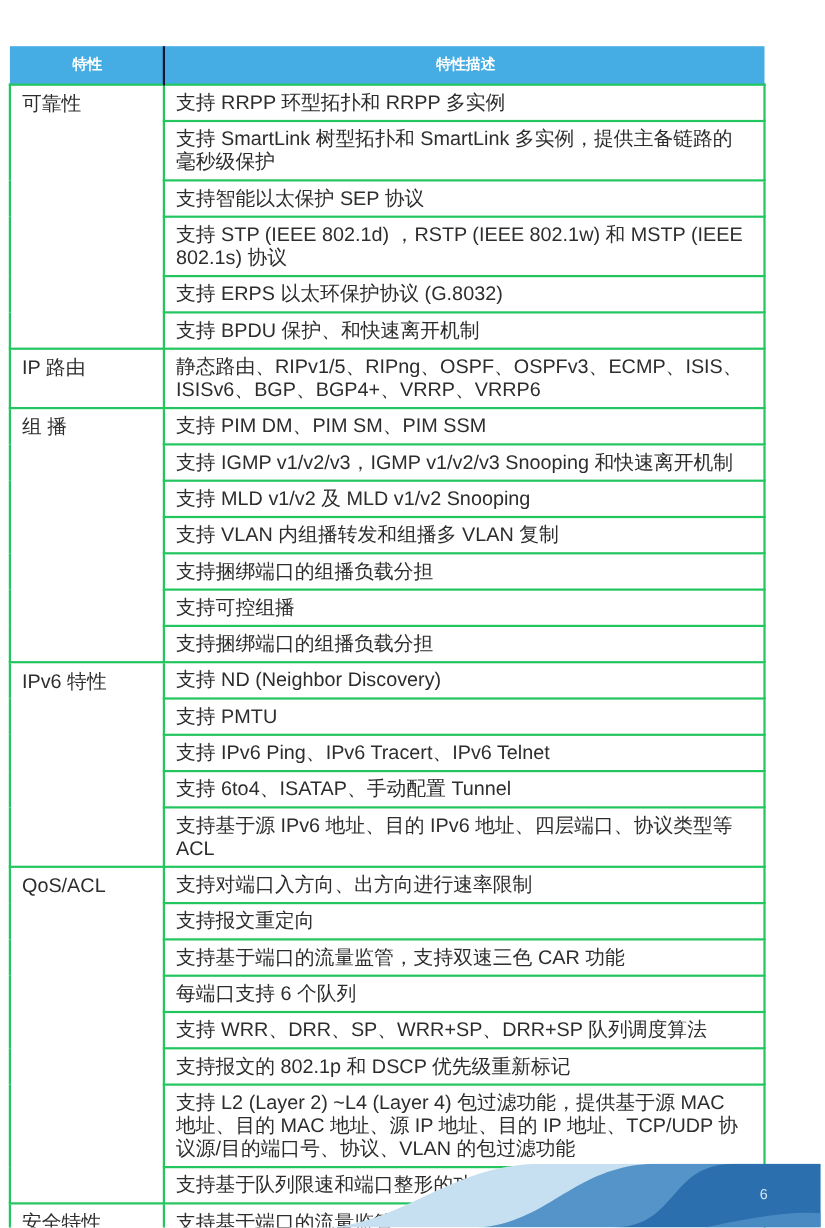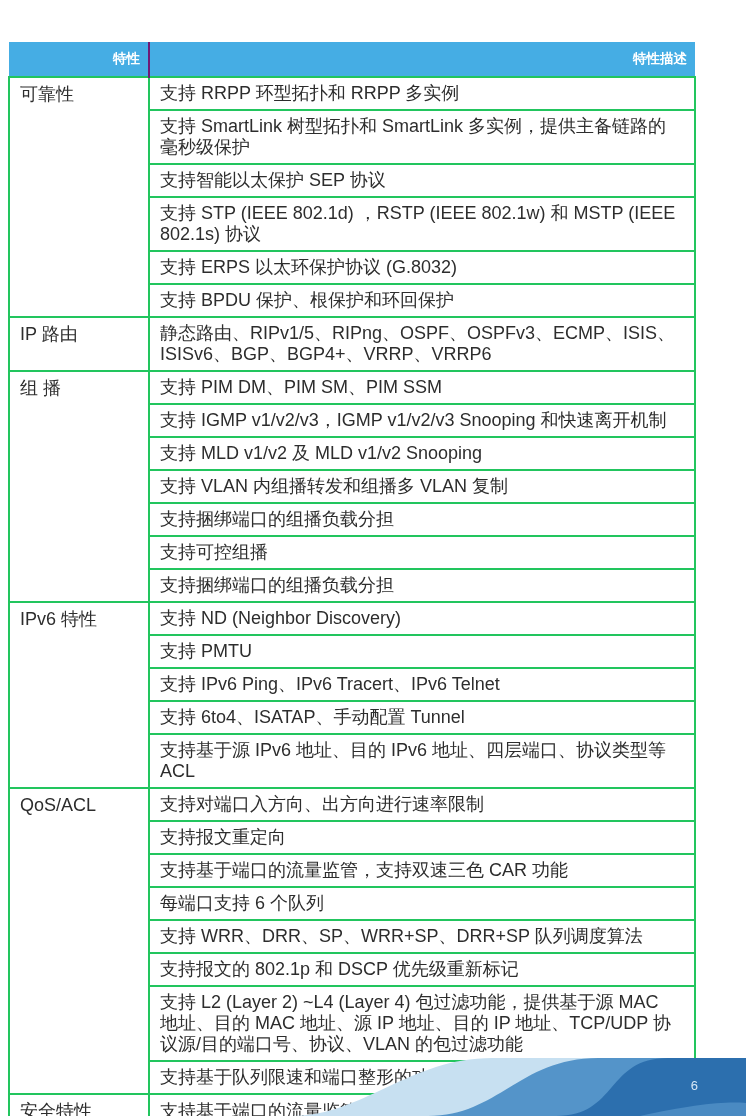--- a/index.html
+++ b/index.html
@@ -14,28 +14,28 @@
     border-collapse:collapse;
     table-layout:fixed;
     width:686px;
     margin:42px 0 0 8px;
   }
   col.c1 { width:140px; }
   col.c2 { width:546px; }
   th {
     background:#45ADE4;
     color:#ffffff;
-    text-align:right;
+    text-align:center;
     font-size:13.5px;
     font-weight:bold;
     height:34px;
     padding:0 8px 0 10px;
     border:none;
   }
-  th.desc-h { border-left:2px solid #701a75; }
+  th.desc-h { border-left:2px solid #0f172a; }
   td {
     border:2px solid #22c55e;
     font-size:18px;
     color:#2d2d2d;
     line-height:21px;
     padding:5px 14px 5px 10px;
     vertical-align:middle;
     word-break:break-word;
     margin-left:24px;
   }
@@ -93,21 +93,21 @@
       <tr>
           <td class="desc">支持智能以太保护 SEP 协议</td>
         </tr>
       <tr>
           <td class="desc">支持 STP (IEEE 802.1d) ，RSTP (IEEE 802.1w) 和 MSTP (IEEE 802.1s) 协议</td>
         </tr>
       <tr>
           <td class="desc">支持 ERPS 以太环保护协议 (G.8032)</td>
         </tr>
       <tr>
-          <td class="desc">支持 BPDU 保护、根保护和环回保护</td>
+          <td class="desc">支持 BPDU 保护、和快速离开机制</td>
         </tr>
 
       <tr>
         <td class="cat" rowspan="1">IP 路由</td>
         <td class="desc">静态路由、RIPv1/5、RIPng、OSPF、OSPFv3、ECMP、ISIS、ISISv6、BGP、BGP4+、VRRP、VRRP6</td>
       </tr>
 
       <tr>
         <td class="cat" rowspan="7">组 播</td>
         <td class="desc">支持 PIM DM、PIM SM、PIM SSM</td>

